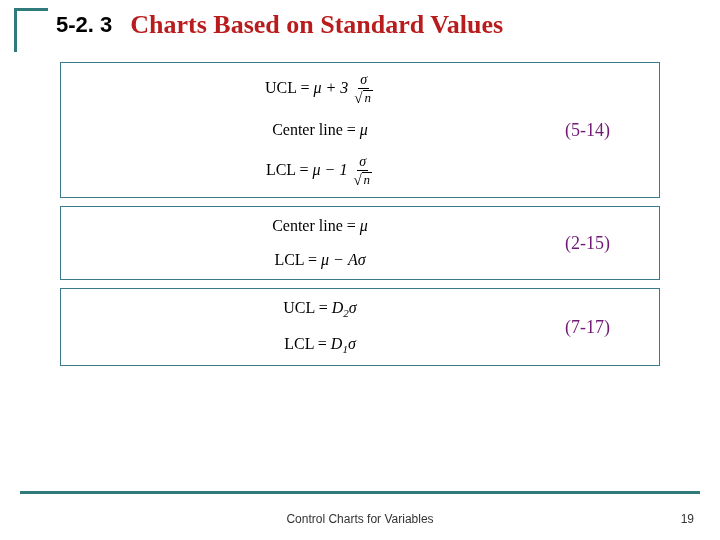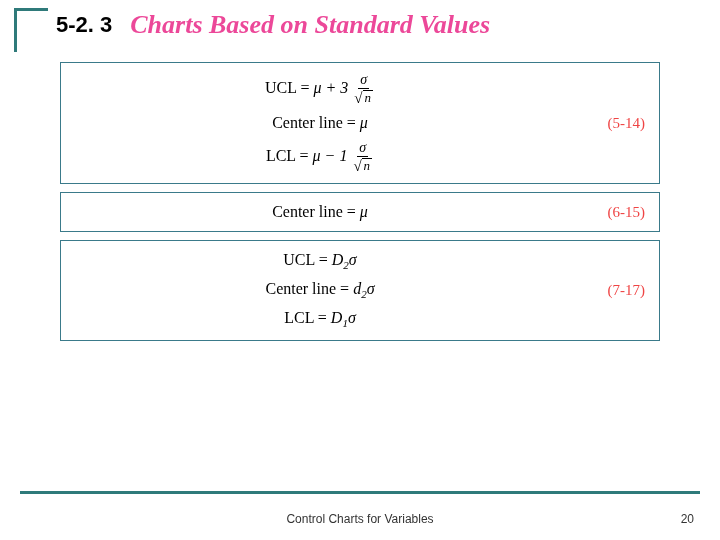--- a/index.html
+++ b/index.html
@@ -33,47 +33,46 @@
   }
   .sec-num {
     font-size: 22px;
     font-weight: bold;
     color: #000;
     font-family: Arial, sans-serif;
   }
   .title {
     font-size: 26px;
     font-weight: bold;
-    font-style: italic;
-    color: #ec4899;
+    color: #b91c1c;
   }
   .content {
     padding: 10px 60px 0 60px;
   }
   .eqbox {
     border: 1px solid #3a7a8a;
     margin-bottom: 8px;
     padding: 10px 14px 10px 14px;
     display: flex;
     align-items: center;
   }
   .eqs {
     flex: 1;
     display: flex;
     flex-direction: column;
     align-items: center;
-    gap: 9px;
+    gap: 16px;
     font-size: 16px;
   }
   .eqs .row { white-space: nowrap; }
   .ref {
     flex: 0 0 80px;
-    text-align: right;
-    font-size: 15px;
-    color: #ef4444;
+    text-align: left;
+    font-size: 18px;
+    color: #701a75;
   }
   .frac {
     display: inline-flex;
     flex-direction: column;
     align-items: center;
     vertical-align: middle;
     line-height: 1;
     font-size: 14px;
     margin: 0 2px;
   }
@@ -156,42 +155,42 @@
     </div>
     <div class="ref">(5-14)</div>
   </div>
 
   <div class="eqbox">
     <div class="eqs">
       <div class="row">
         <span>Center line</span>
         = <span class="ital">μ</span>
       </div>
+      <div class="row">
+        <span>LCL</span>
+        = <span class="ital">μ − Aσ</span>
+      </div>
     </div>
-    <div class="ref">(6-15)</div>
+    <div class="ref">(2-15)</div>
   </div>
 
   <div class="eqbox">
     <div class="eqs">
       <div class="row">
         <span>UCL</span>
         = <span class="ital"><span class="ital">D</span><span class="sub">2</span><span class="ital">σ</span></span>
-      </div>
-      <div class="row">
-        <span>Center line</span>
-        = <span class="ital"><span class="ital">d</span><span class="sub">2</span><span class="ital">σ</span></span>
       </div>
       <div class="row">
         <span>LCL</span>
         = <span class="ital"><span class="ital">D</span><span class="sub">1</span><span class="ital">σ</span></span>
       </div>
     </div>
     <div class="ref">(7-17)</div>
   </div>
 
 </div>
 
 <div class="footer-rule"></div>
 <div class="footer">
   <span style="flex:0 0 40px"></span>
   <span class="ftext">Control Charts for Variables</span>
-  <span class="pnum">20</span>
+  <span class="pnum">19</span>
 </div>
 
 </body></html>

